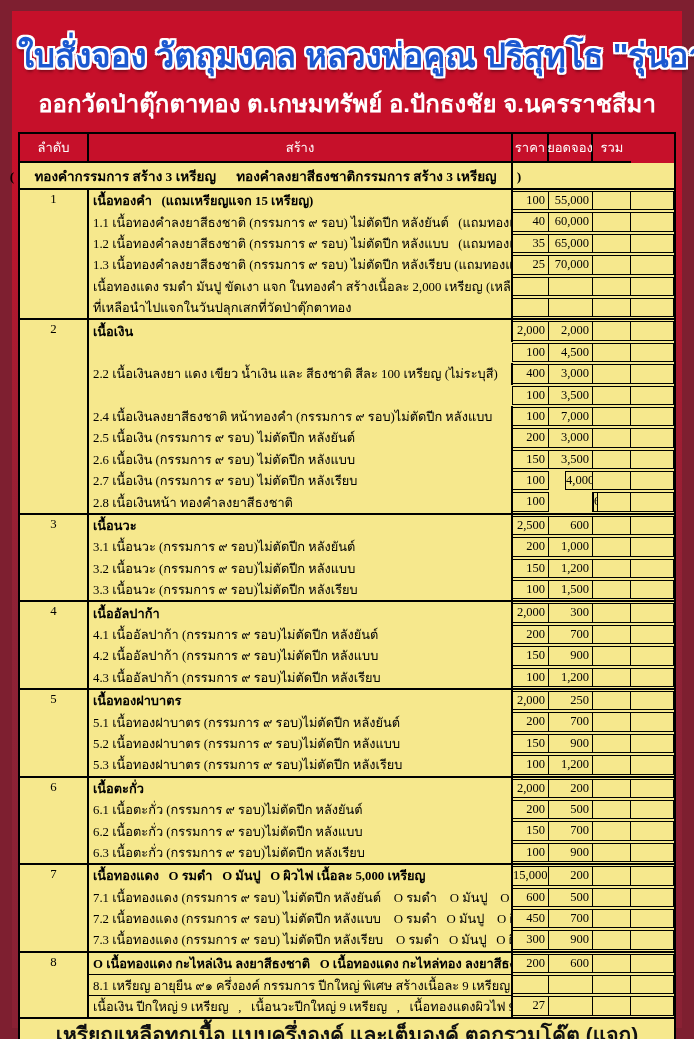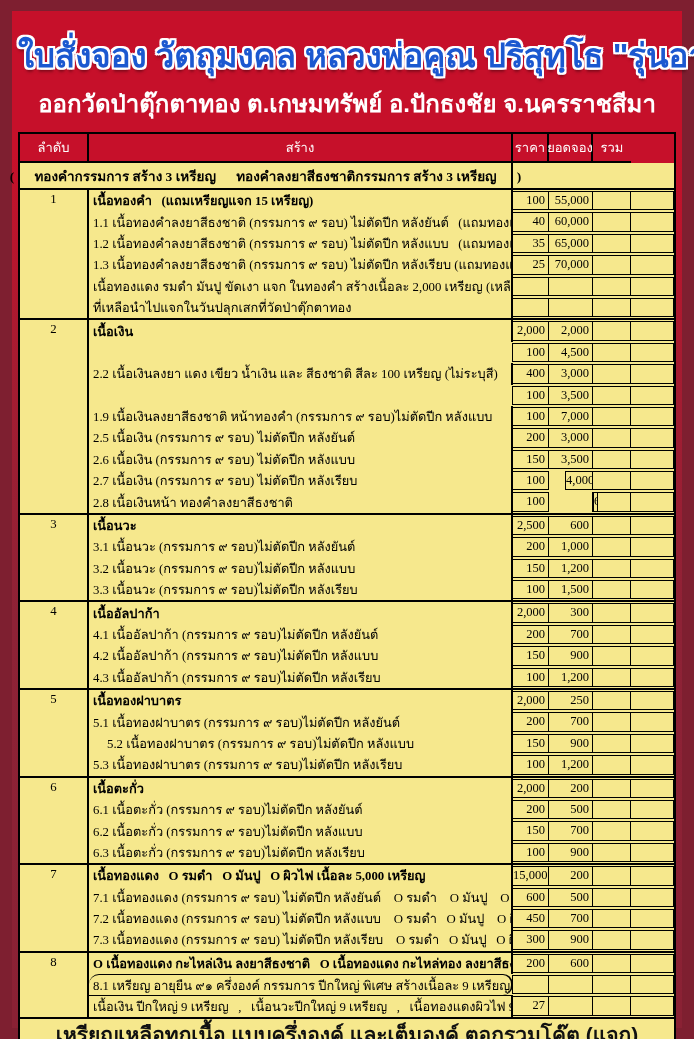--- a/index.html
+++ b/index.html
@@ -137,21 +137,21 @@
           <div class="cell-desc sep" style="grid-row: 3;">2.2 เนื้อเงินลงยา แดง เขียว น้ำเงิน และ สีธงชาติ สีละ 100 เหรียญ (ไม่ระบุสี)</div>
           <div class="cell-box" style="grid-area: 3 / 3;">400</div>
           <div class="cell-box" style="grid-area: 3 / 4;">3,000</div>
           <div class="cell-box" style="grid-area: 3 / 5;"></div>
           <div class="cell-box" style="grid-area: 3 / 6;"></div>
           <div class="cell-desc sep" style="grid-row: 4; margin-top: 28px;">2.3 เนื้อเงินลงยาสีธงชาติ  (กรรมการ ๙ รอบ) ไม่ตัดปีก หลังยันต์</div>
           <div class="cell-box" style="grid-area: 4 / 3;">100</div>
           <div class="cell-box" style="grid-area: 4 / 4;">3,500</div>
           <div class="cell-box" style="grid-area: 4 / 5;"></div>
           <div class="cell-box" style="grid-area: 4 / 6;"></div>
-          <div class="cell-desc sep" style="grid-row: 5;">1.9 เนื้อเงินลงยาสีธงชาติ หน้าทองคำ  (กรรมการ ๙ รอบ)ไม่ตัดปีก หลังแบบ</div>
+          <div class="cell-desc sep" style="grid-row: 5;">2.4 เนื้อเงินลงยาสีธงชาติ หน้าทองคำ  (กรรมการ ๙ รอบ)ไม่ตัดปีก หลังแบบ</div>
           <div class="cell-box" style="grid-area: 5 / 3;">100</div>
           <div class="cell-box" style="grid-area: 5 / 4;">7,000</div>
           <div class="cell-box" style="grid-area: 5 / 5;"></div>
           <div class="cell-box" style="grid-area: 5 / 6;"></div>
           <div class="cell-desc sep" style="grid-row: 6;">2.5 เนื้อเงิน  (กรรมการ ๙ รอบ) ไม่ตัดปีก หลังยันต์</div>
           <div class="cell-box" style="grid-area: 6 / 3;">200</div>
           <div class="cell-box" style="grid-area: 6 / 4;">3,000</div>
           <div class="cell-box" style="grid-area: 6 / 5;"></div>
           <div class="cell-box" style="grid-area: 6 / 6;"></div>
           <div class="cell-desc sep" style="grid-row: 7;">2.6 เนื้อเงิน  (กรรมการ ๙ รอบ) ไม่ตัดปีก หลังแบบ</div>
@@ -221,21 +221,21 @@
           <div class="cell-desc b" style="grid-row: 1;">เนื้อทองฝาบาตร</div>
           <div class="cell-box" style="grid-area: 1 / 3;">2,000</div>
           <div class="cell-box" style="grid-area: 1 / 4;">250</div>
           <div class="cell-box" style="grid-area: 1 / 5;"></div>
           <div class="cell-box" style="grid-area: 1 / 6;"></div>
           <div class="cell-desc sep" style="grid-row: 2;">5.1 เนื้อทองฝาบาตร (กรรมการ ๙ รอบ)ไม่ตัดปีก หลังยันต์</div>
           <div class="cell-box" style="grid-area: 2 / 3;">200</div>
           <div class="cell-box" style="grid-area: 2 / 4;">700</div>
           <div class="cell-box" style="grid-area: 2 / 5;"></div>
           <div class="cell-box" style="grid-area: 2 / 6;"></div>
-          <div class="cell-desc sep" style="grid-row: 3; margin-left: 14px;">5.2 เนื้อทองฝาบาตร (กรรมการ ๙ รอบ)ไม่ตัดปีก หลังแบบ</div>
+          <div class="cell-desc sep" style="grid-row: 3;">5.2 เนื้อทองฝาบาตร (กรรมการ ๙ รอบ)ไม่ตัดปีก หลังแบบ</div>
           <div class="cell-box" style="grid-area: 3 / 3;">150</div>
           <div class="cell-box" style="grid-area: 3 / 4;">900</div>
           <div class="cell-box" style="grid-area: 3 / 5;"></div>
           <div class="cell-box" style="grid-area: 3 / 6;"></div>
           <div class="cell-desc sep" style="grid-row: 4;">5.3 เนื้อทองฝาบาตร  (กรรมการ ๙ รอบ)ไม่ตัดปีก หลังเรียบ</div>
           <div class="cell-box" style="grid-area: 4 / 3;">100</div>
           <div class="cell-box" style="grid-area: 4 / 4;">1,200</div>
           <div class="cell-box" style="grid-area: 4 / 5;"></div>
           <div class="cell-box" style="grid-area: 4 / 6;"></div>
         </div>
@@ -285,21 +285,21 @@
           <div class="cell-box" style="grid-area: 4 / 5;"></div>
           <div class="cell-box" style="grid-area: 4 / 6;"></div>
         </div>
         <div class="section divided">
           <div class="cell-num" style="grid-row: 1 / span 3;">8</div>
           <div class="cell-desc b" style="grid-row: 1;">O  เนื้อทองแดง กะไหล่เงิน ลงยาสีธงชาติ&nbsp;&nbsp;&nbsp;O  เนื้อทองแดง กะไหล่ทอง ลงยาสีธงชาติ สีละ 100 เหรียญ (ไม่ระบุสี)</div>
           <div class="cell-box" style="grid-area: 1 / 3;">200</div>
           <div class="cell-box" style="grid-area: 1 / 4;">600</div>
           <div class="cell-box" style="grid-area: 1 / 5;"></div>
           <div class="cell-box" style="grid-area: 1 / 6;"></div>
-          <div class="cell-desc sep" style="grid-row: 2; border-radius: 10px;">8.1 เหรียญ อายุยืน ๙๑  ครึ่งองค์ กรรมการ ปีกใหญ่ พิเศษ สร้างเนื้อละ 9 เหรียญ</div>
+          <div class="cell-desc sep" style="grid-row: 2;">8.1 เหรียญ อายุยืน ๙๑  ครึ่งองค์ กรรมการ ปีกใหญ่ พิเศษ สร้างเนื้อละ 9 เหรียญ</div>
           <div class="cell-box" style="grid-area: 2 / 3;"></div>
           <div class="cell-box" style="grid-area: 2 / 4;"></div>
           <div class="cell-box" style="grid-area: 2 / 5;"></div>
           <div class="cell-box" style="grid-area: 2 / 6;"></div>
           <div class="cell-desc sep" style="grid-row: 3;">เนื้อเงิน ปีกใหญ่ 9 เหรียญ&nbsp;&nbsp;&nbsp;,&nbsp;&nbsp;&nbsp;เนื้อนวะปีกใหญ่ 9 เหรียญ&nbsp;&nbsp;&nbsp;,&nbsp;&nbsp;&nbsp;เนื้อทองแดงผิวไฟ 9 เหรียญ</div>
           <div class="cell-box" style="grid-area: 3 / 3;">27</div>
           <div class="cell-box" style="grid-area: 3 / 4;"></div>
           <div class="cell-box" style="grid-area: 3 / 5;"></div>
           <div class="cell-box" style="grid-area: 3 / 6;"></div>
         </div>

